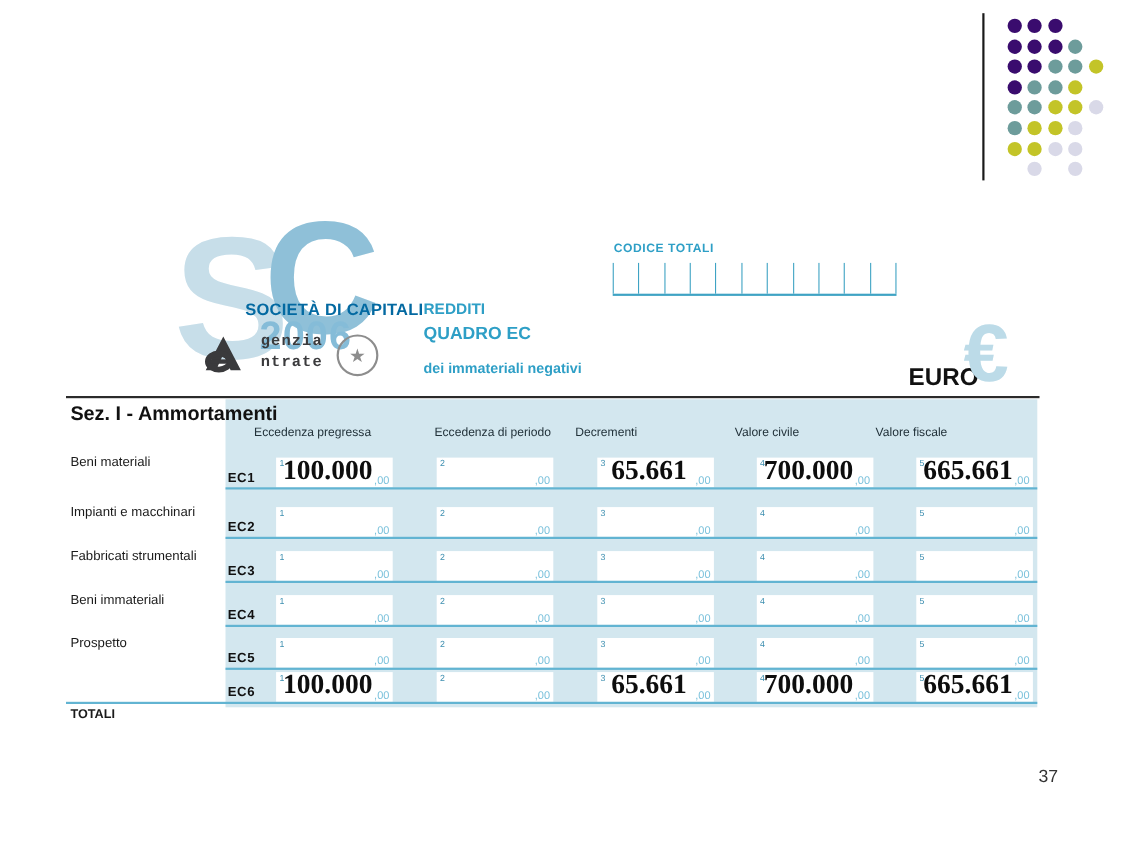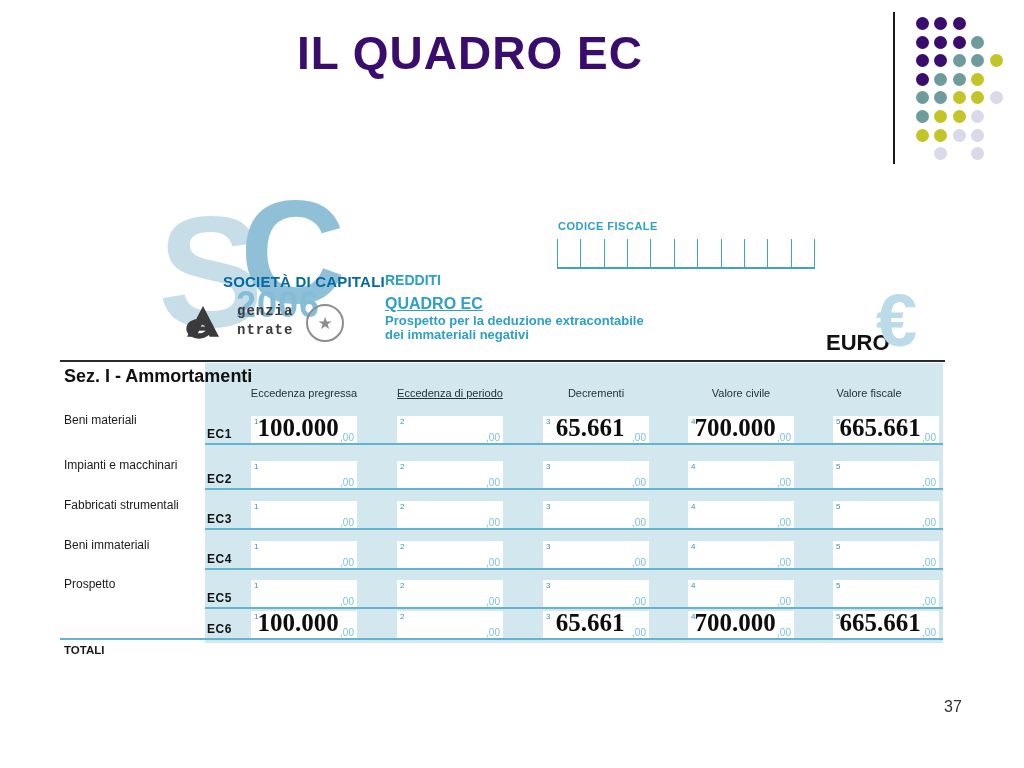--- a/index.html
+++ b/index.html
@@ -34,52 +34,51 @@
   .year { position:absolute; left:236px; top:284px; font-size:36px; font-weight:bold;
           color:#85BCD8; letter-spacing:1px; }
   .agenzia { position:absolute; left:183px; top:302px; display:flex; align-items:flex-start; }
   .agenzia-text { margin-left:14px; font-family:"Liberation Mono", monospace; font-size:14px;
                   font-weight:bold; color:#3b3b3d; line-height:1.35; letter-spacing:1px; }
   .emblem { position:absolute; left:306px; top:304px; width:34px; height:34px; border:2px solid #8d8d8d;
             border-radius:50%; display:flex; align-items:center; justify-content:center;
             color:#8d8d8d; font-size:17px; }
 
   .reddito1 { position:absolute; left:385px; top:272px; font-size:14px; font-weight:bold; color:#2E9FC6; }
-  .reddito2 { position:absolute; left:385px; top:295px; font-size:16px; font-weight:bold; color:#2E9FC6;text-decoration:underline; }
+  .reddito2 { position:absolute; left:385px; top:295px; font-size:16px; font-weight:bold; color:#2E9FC6; }
   .reddito3 { position:absolute; left:385px; top:313px; font-size:13px; font-weight:bold; color:#2E9FC6; }
   .reddito4 { position:absolute; left:385px; top:327px; font-size:13px; font-weight:bold; color:#2E9FC6; }
 
   .euro-label { position:absolute; left:826px; top:330px; font-size:22px; font-weight:bold; color:#111;text-align:right; }
   .euro-symbol { position:absolute; left:876px; top:284px; font-size:74px; line-height:1;
                  font-weight:bold; color:#BCDBE8; }
 
   
   .top-rule { position:absolute; left:60px; top:360px; width:885px; height:2px; background:#2b2b2b; }
   .section-label { position:absolute; left:64px; top:366px; font-size:18px; font-weight:bold; color:#111; }
   .panel { position:absolute; left:205px; top:363px; width:738px; height:280px; background:#D3E7EF; }
-  .col-head { position:absolute; top:387px; width:146px; text-align:center; font-size:11px; color:#22323a; }
+  .col-head { position:absolute; top:387px; width:146px; font-size:11px; color:#22323a; }
 
   .row-label { position:absolute; font-size:12px; color:#1a1a1a; }
   .row-label.totali { font-weight:bold; font-size:11.5px; }
   .row-code { position:absolute; font-size:12px; font-weight:bold; color:#111; letter-spacing:0.5px; }
   .field { position:absolute; width:106px; height:27px; background:#ffffff; }
   .field .sup { position:absolute; top:1px; left:3px; font-size:8px; color:#3E8FB0; }
   .field .val { position:absolute; left:0; top:-4px; right:12px; bottom:0; display:flex;
                 align-items:center; justify-content:center;
                 font-family:"Liberation Serif", "DejaVu Serif", serif;
                 font-weight:bold; font-size:25px; color:#0d0d0d; white-space:nowrap; }
   .field .cents { position:absolute; right:3px; bottom:0; font-size:10px; color:#7CC2DC; }
   .row-line { position:absolute; height:2px; background:#62B4D2; }
 </style>
 </head>
 <body>
 
 <div id="slide">
 
-  <div class="slide-title">IL QUADRO EC</div>
 
   <div class="vline"></div>
   <div id="dots">
       <div class="dot" style="left: 915.5px; top: 17px; background: rgb(58, 12, 110);"></div>
       <div class="dot" style="left: 934px; top: 17px; background: rgb(58, 12, 110);"></div>
       <div class="dot" style="left: 952.5px; top: 17px; background: rgb(58, 12, 110);"></div>
       <div class="dot" style="left: 915.5px; top: 35.6px; background: rgb(58, 12, 110);"></div>
       <div class="dot" style="left: 934px; top: 35.6px; background: rgb(58, 12, 110);"></div>
       <div class="dot" style="left: 952.5px; top: 35.6px; background: rgb(58, 12, 110);"></div>
       <div class="dot" style="left: 971px; top: 35.6px; background: rgb(109, 156, 155);"></div>
@@ -102,21 +101,21 @@
       <div class="dot" style="left: 952.5px; top: 110px; background: rgb(195, 196, 40);"></div>
       <div class="dot" style="left: 971px; top: 110px; background: rgb(217, 217, 232);"></div>
       <div class="dot" style="left: 915.5px; top: 128.6px; background: rgb(195, 196, 40);"></div>
       <div class="dot" style="left: 934px; top: 128.6px; background: rgb(195, 196, 40);"></div>
       <div class="dot" style="left: 952.5px; top: 128.6px; background: rgb(217, 217, 232);"></div>
       <div class="dot" style="left: 971px; top: 128.6px; background: rgb(217, 217, 232);"></div>
       <div class="dot" style="left: 934px; top: 147.2px; background: rgb(217, 217, 232);"></div>
       <div class="dot" style="left: 971px; top: 147.2px; background: rgb(217, 217, 232);"></div>
     </div>
 
-  <div class="cf-label">CODICE FISCALE</div>
+  <div class="cf-label">CODICE TOTALI</div>
   <div id="comb">
       <div class="comb-cell"></div>
       <div class="comb-cell"></div>
       <div class="comb-cell"></div>
       <div class="comb-cell"></div>
       <div class="comb-cell"></div>
       <div class="comb-cell"></div>
       <div class="comb-cell"></div>
       <div class="comb-cell"></div>
       <div class="comb-cell"></div>
@@ -140,32 +139,31 @@
       <span>genzia</span><br>
       <span>ntrate</span>
     </span>
   </div>
   <div class="emblem">
     <span>★</span>
   </div>
 
   <div class="reddito1">REDDITI</div>
   <div class="reddito2">QUADRO EC</div>
-  <div class="reddito3">Prospetto per la deduzione extracontabile</div>
   <div class="reddito4">dei immateriali negativi</div>
 
   <div class="euro-label">EURO</div>
   <div class="euro-symbol">€</div>
 
   <div class="top-rule"></div>
   <div class="panel"></div>
   <div class="section-label">Sez. I - Ammortamenti</div>
   <div id="col-heads">
       <div class="col-head" style="left: 231px;">Eccedenza pregressa</div>
-      <div class="col-head" style="left: 377px; text-decoration: underline;">Eccedenza di periodo</div>
+      <div class="col-head" style="left: 395px;">Eccedenza di periodo</div>
       <div class="col-head" style="left: 523px;">Decrementi</div>
       <div class="col-head" style="left: 668px;">Valore civile</div>
       <div class="col-head" style="left: 796px;">Valore fiscale</div>
     </div>
   <div id="rows">
       <div class="row-label" style="left: 64px; top: 413px;">Beni materiali</div>
       <div class="row-code" style="left: 207px; top: 427px;">EC1</div>
       <div class="field" style="left: 251px; top: 416px;">
         <span class="sup">1</span>
         <span class="val">100.000</span>

